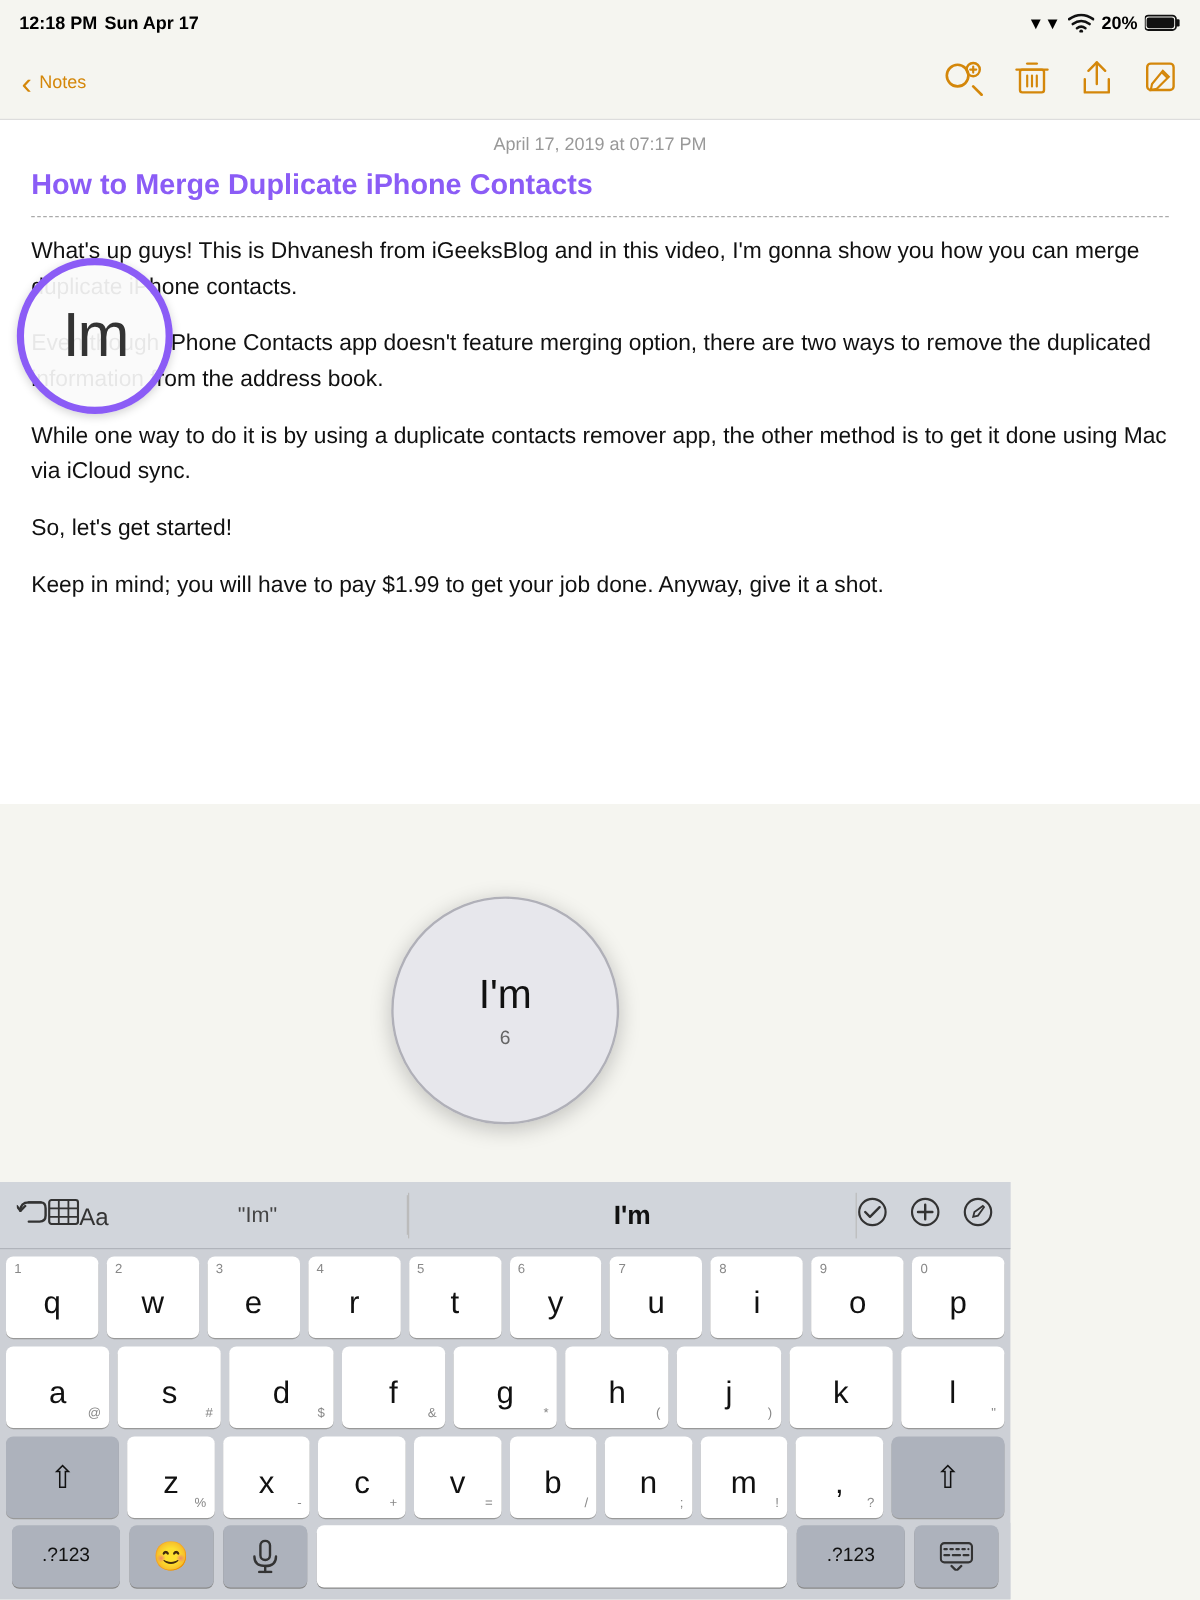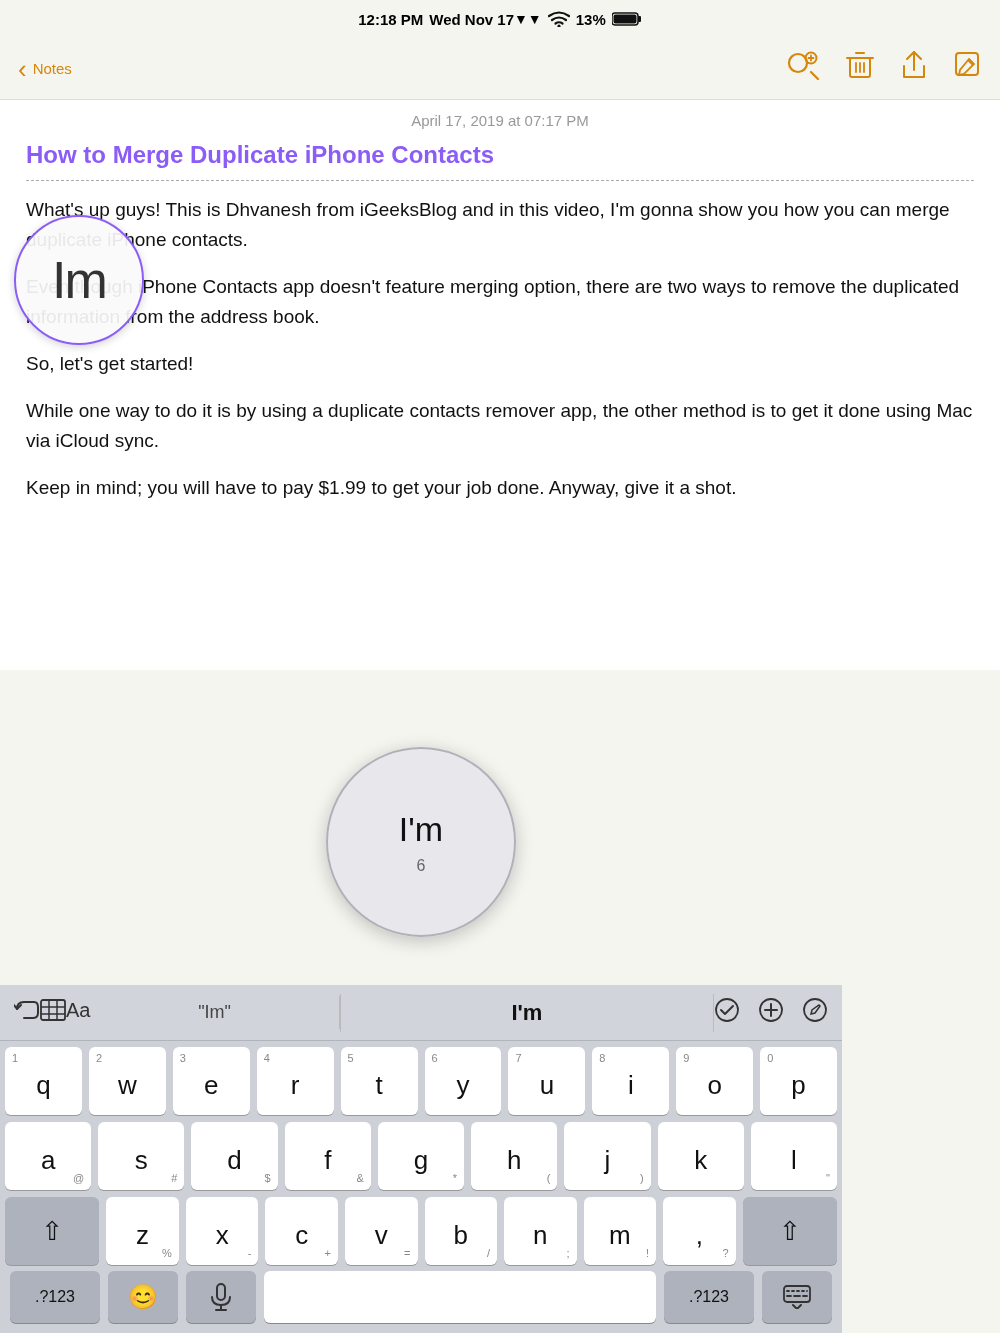--- a/index.html
+++ b/index.html
@@ -11,21 +11,21 @@
       background: #f5f5f0;
       position: relative;
     }
 
     
     .status-bar {
       height: 38px;
       background: #f5f5f0;
       display: flex;
       align-items: center;
-      justify-content: center;
+      justify-content: space-between;
       padding: 0 16px;
       font-size: 15px;
       font-weight: 600;
     }
     .status-left { display: flex; gap: 6px; align-items: center; }
     .status-right { display: flex; align-items: center; gap: 6px; }
     .wifi-icon { font-size: 14px; }
 
     
     .nav-bar {
@@ -109,21 +109,21 @@
     }
 
     
     .magnifier-top {
       position: absolute;
       top: 115px;
       left: 14px;
       width: 130px;
       height: 130px;
       border-radius: 50%;
-      border: 2px solid #8b5cf6;
+      border: 6px solid #8b5cf6;
       background: rgba(250,250,250,0.92);
       display: flex;
       align-items: center;
       justify-content: center;
       overflow: hidden;
       z-index: 10;
       box-shadow: 0 2px 8px rgba(0,0,0,0.18);
     }
     .magnifier-top-text {
       font-size: 52px;
@@ -146,21 +146,21 @@
       height: 56px;
       background: #d1d5db;
       display: flex;
       align-items: center;
       justify-content: space-between;
       padding: 0 14px;
       border-bottom: 1px solid #b0b4bb;
     }
     .autocomplete-left {
       display: flex;
-      align-items: flex-start;
+      align-items: flex-end;
     }
     .autocomplete-icon {
       font-size: 22px;
       color: #333;
     }
     .autocomplete-suggestions {
       display: flex;
       align-items: center;
       gap: 0;
       flex: 1;
@@ -320,31 +320,31 @@
     }
     .bottom-key-num2 { width: 90px; font-size: 16px; font-weight: 500; }
     .bottom-key-keyboard { width: 70px; font-size: 22px; }
   </style>
 </head>
 <body>
 
 <div class="status-bar">
   <div class="status-left">
     <span>12:18 PM</span>
-    <span>Wed Nov 17</span>
+    <span>Sun Apr 17</span>
   </div>
   <div class="status-right">
     <span class="wifi-icon">▼▼</span>
     <svg width="22" height="16" viewBox="0 0 22 16" fill="none">
       <path d="M1 5 Q11 -2 21 5" stroke="#111" stroke-width="2.2" fill="none" stroke-linecap="round"></path>
       <path d="M4 9 Q11 4 18 9" stroke="#111" stroke-width="2.2" fill="none" stroke-linecap="round"></path>
       <path d="M7.5 12.5 Q11 10 14.5 12.5" stroke="#111" stroke-width="2.2" fill="none" stroke-linecap="round"></path>
       <circle cx="11" cy="15.2" r="1.6" fill="#111"></circle>
     </svg>
-    <span>13%</span>
+    <span>20%</span>
     <svg width="30" height="16" viewBox="0 0 30 16">
       <rect x="0" y="2" width="26" height="12" rx="3" ry="3" stroke="#111" stroke-width="1.5" fill="none"></rect>
       <rect x="26" y="5" width="3" height="6" rx="1" fill="#111"></rect>
       <rect x="1.5" y="3.5" width="23" height="9" rx="2" fill="#111"></rect>
     </svg>
   </div>
 </div>
 
 <div class="nav-bar">
   <div class="nav-back">
@@ -394,22 +394,22 @@
   <div class="magnifier-top">
     <span class="magnifier-top-text">Im</span>
   </div>
 
   <div class="note-timestamp">April 17, 2019 at 07:17 PM</div>
   <div class="note-title">How to Merge Duplicate iPhone Contacts</div>
   <hr class="note-divider">
   <div class="note-body">
     <p>What's up guys! This is Dhvanesh from iGeeksBlog and in this video, I'm gonna show you how you can merge duplicate iPhone contacts.</p>
     <p>Even though iPhone Contacts app doesn't feature merging option, there are two ways to remove the duplicated information from the address book.</p>
+    <p>While one way to do it is by using a duplicate contacts remover app, the other method is to get it done using Mac via iCloud sync.</p>
     <p>So, let's get started!</p>
-    <p>While one way to do it is by using a duplicate contacts remover app, the other method is to get it done using Mac via iCloud sync.</p>
     <p>Keep in mind; you will have to pay $1.99 to get your job done. Anyway, give it a shot.</p>
 
   </div>
 </div>
 
 <div class="keyboard-container">
 
   <div class="suggestion-popup">
     <span class="suggestion-popup-label">I'm</span>
     <span class="suggestion-popup-sub">6</span>

